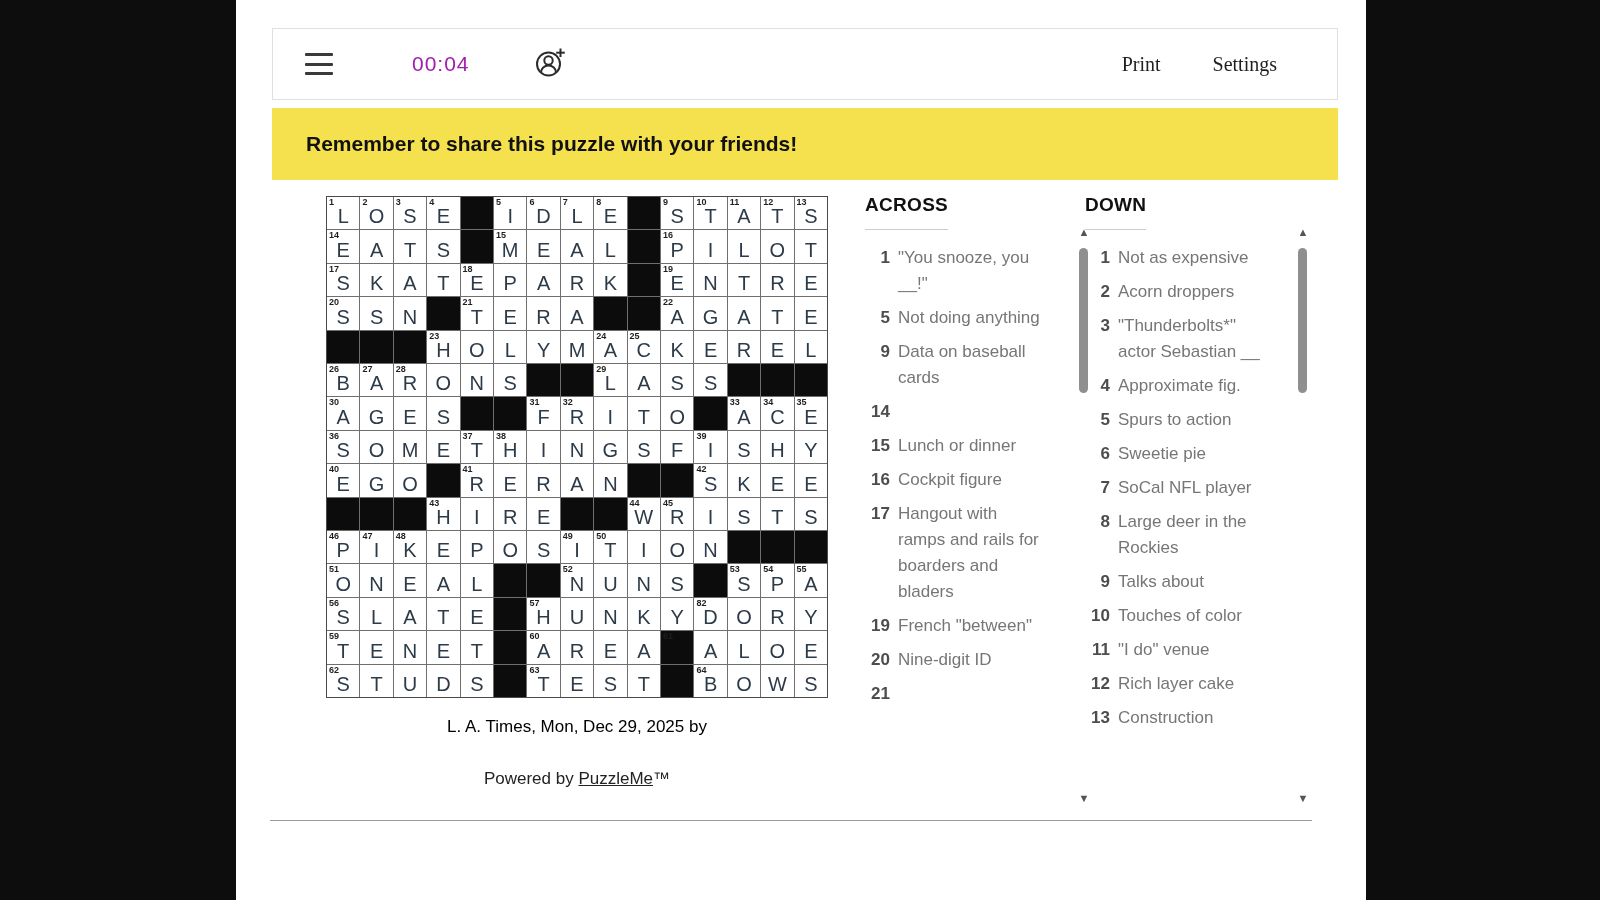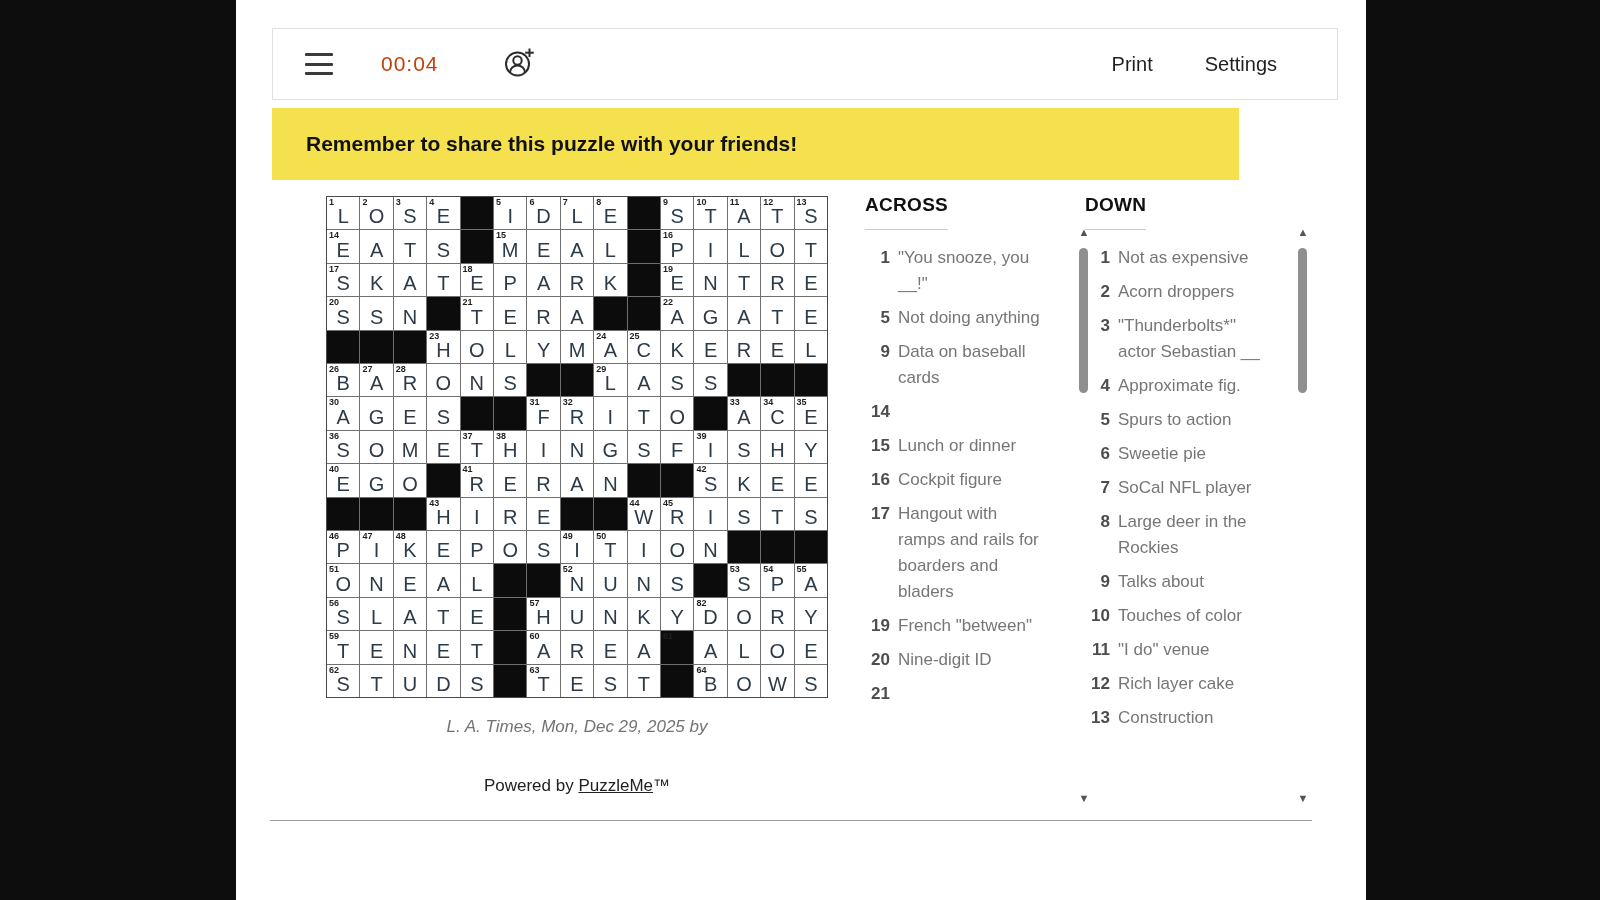--- a/index.html
+++ b/index.html
@@ -15,28 +15,28 @@
     background:#ffffff;
   }
   
   .toolbar {
     position:absolute; left:36px; top:28px; width:1066px; height:72px;
     background:#fff; border:1px solid #e0e0e0;
     display:flex; align-items:center; padding:0 60px 0 32px;
   }
   .hamburger { width:28px; height:22px; display:flex; flex-direction:column; justify-content:space-between; background:none; border:none; cursor:pointer; }
   .hamburger span { display:block; height:3px; background:#3a3a3a; border-radius:1px; }
-  .timer { margin-left:48px; font-size:21px; color:#c2410c; letter-spacing:1px; background:none; border:none; font-family:inherit; }
+  .timer { margin-left:79px; font-size:21px; color:#a21caf; letter-spacing:1px; background:none; border:none; font-family:inherit; }
   .addplayer { margin-left:62px; background:none; border:none; cursor:pointer; width:36px; height:36px; }
   .tb-spacer { flex:1; }
-  .tb-btn { background:none; border:none; font-family:Liberation Sans, sans-serif; font-size:20px; color:#1f1f1f; cursor:pointer; }
+  .tb-btn { background:none; border:none; font-family:Liberation Serif, serif; font-size:20px; color:#1f1f1f; cursor:pointer; }
   .tb-btn + .tb-btn { margin-left:52px; }
   
   .banner {
-    position:absolute; left:36px; top:108px; width:967px; height:72px;
+    position:absolute; left:36px; top:108px; width:1066px; height:72px;
     background:var(--banner-bg,#F5E04E);
     display:flex; align-items:center; padding-left:34px;
   }
   .banner b { font-size:21px; color:#111; font-weight:700; }
   
   .grid-wrap {
     position:absolute; left:90px; top:196px;
   }
   .xw-grid {
     width:502px; height:502px;
@@ -52,25 +52,25 @@
   .cnum {
     position:absolute; top:0px; left:2px;
     font-size:9px; font-weight:700; color:#1f1f1f; line-height:11px;
   }
   .clet {
     font-size:20px; color:#2d3b49; line-height:1; padding-bottom:3px; font-weight:500;
   }
   
   .attr {
     position:absolute; left:90px; top:716px; width:502px;
-    text-align:center; font-size:17px; color:#737373; line-height:21px;font-style:italic;
+    text-align:center; font-size:17px; color:#000000; line-height:21px;
   }
   .powered {
     position:absolute; left:90px; top:769px; width:502px;
-    text-align:center; font-size:17px; color:#222;margin-top:7px;
+    text-align:center; font-size:17px; color:#222;
   }
   .powered a { color:#222; text-decoration:underline; cursor:pointer; }
   .divider {
     position:absolute; left:34px; top:820px; width:1042px; height:1px;
     background:#9c9c9c;
   }
   
   .clue-col { position:absolute; top:194px; }
   .clue-col.across { left:629px; width:212px; }
   .clue-col.down  { left:849px; width:216px; }

